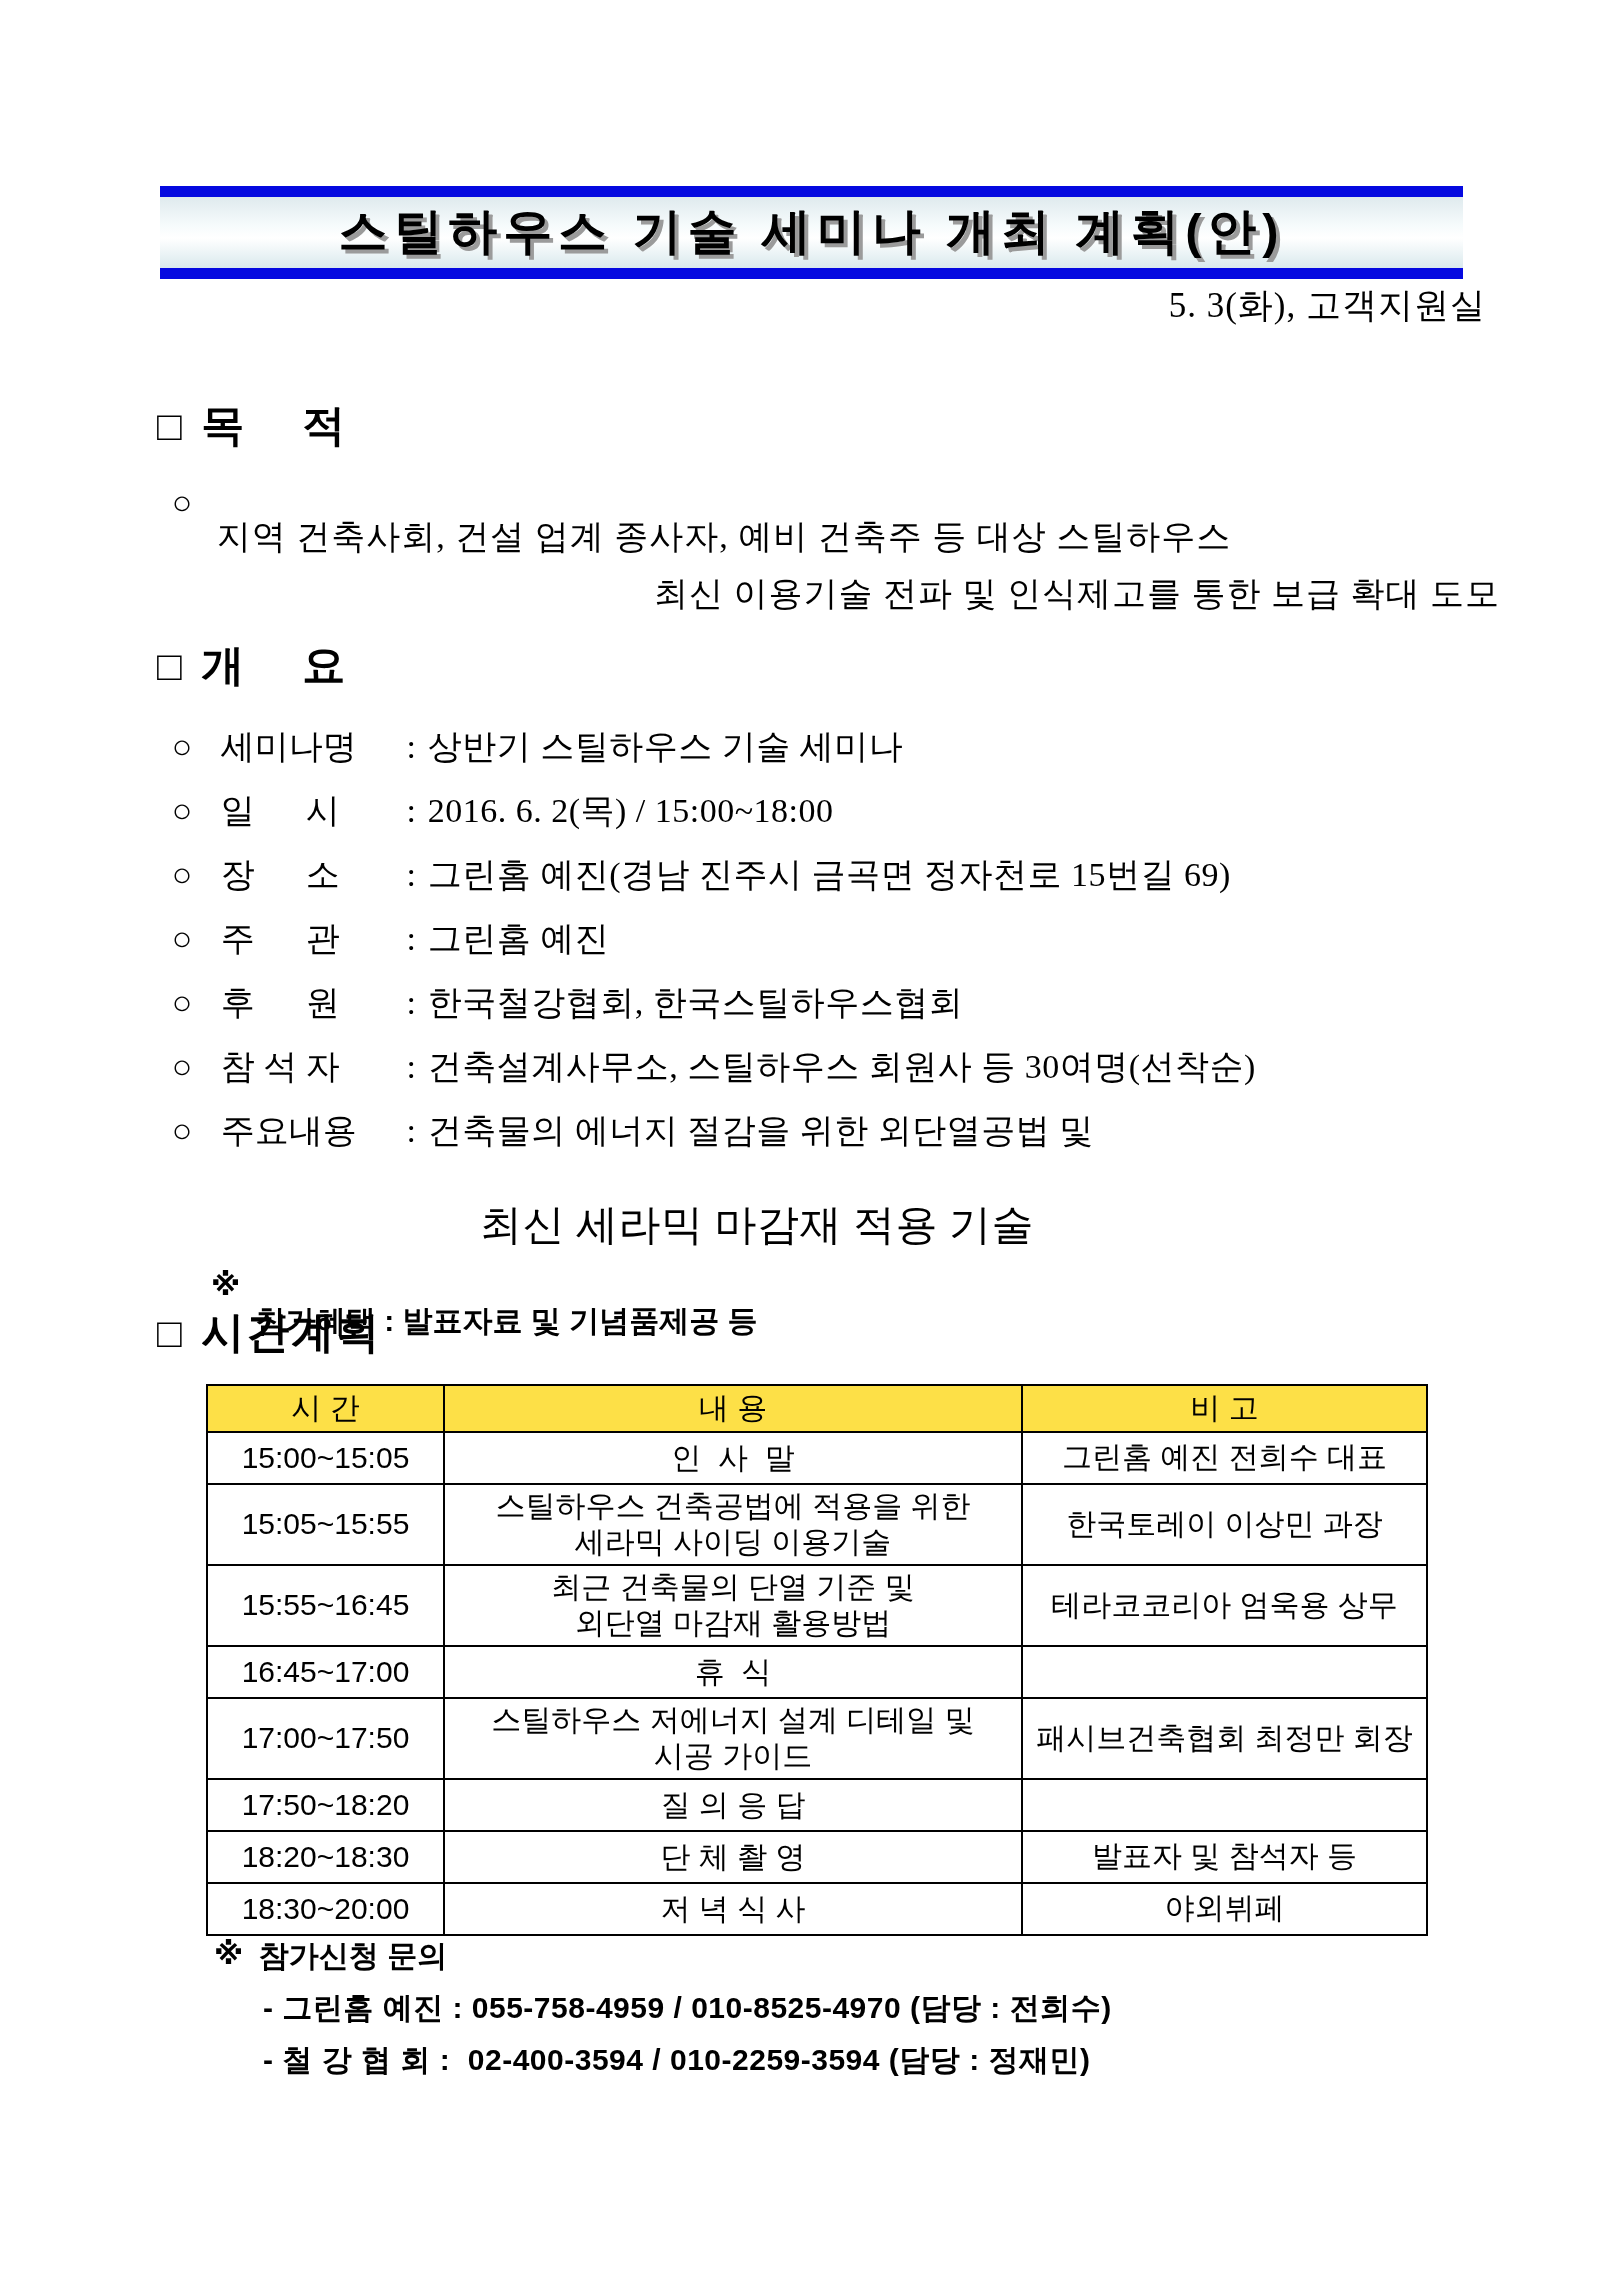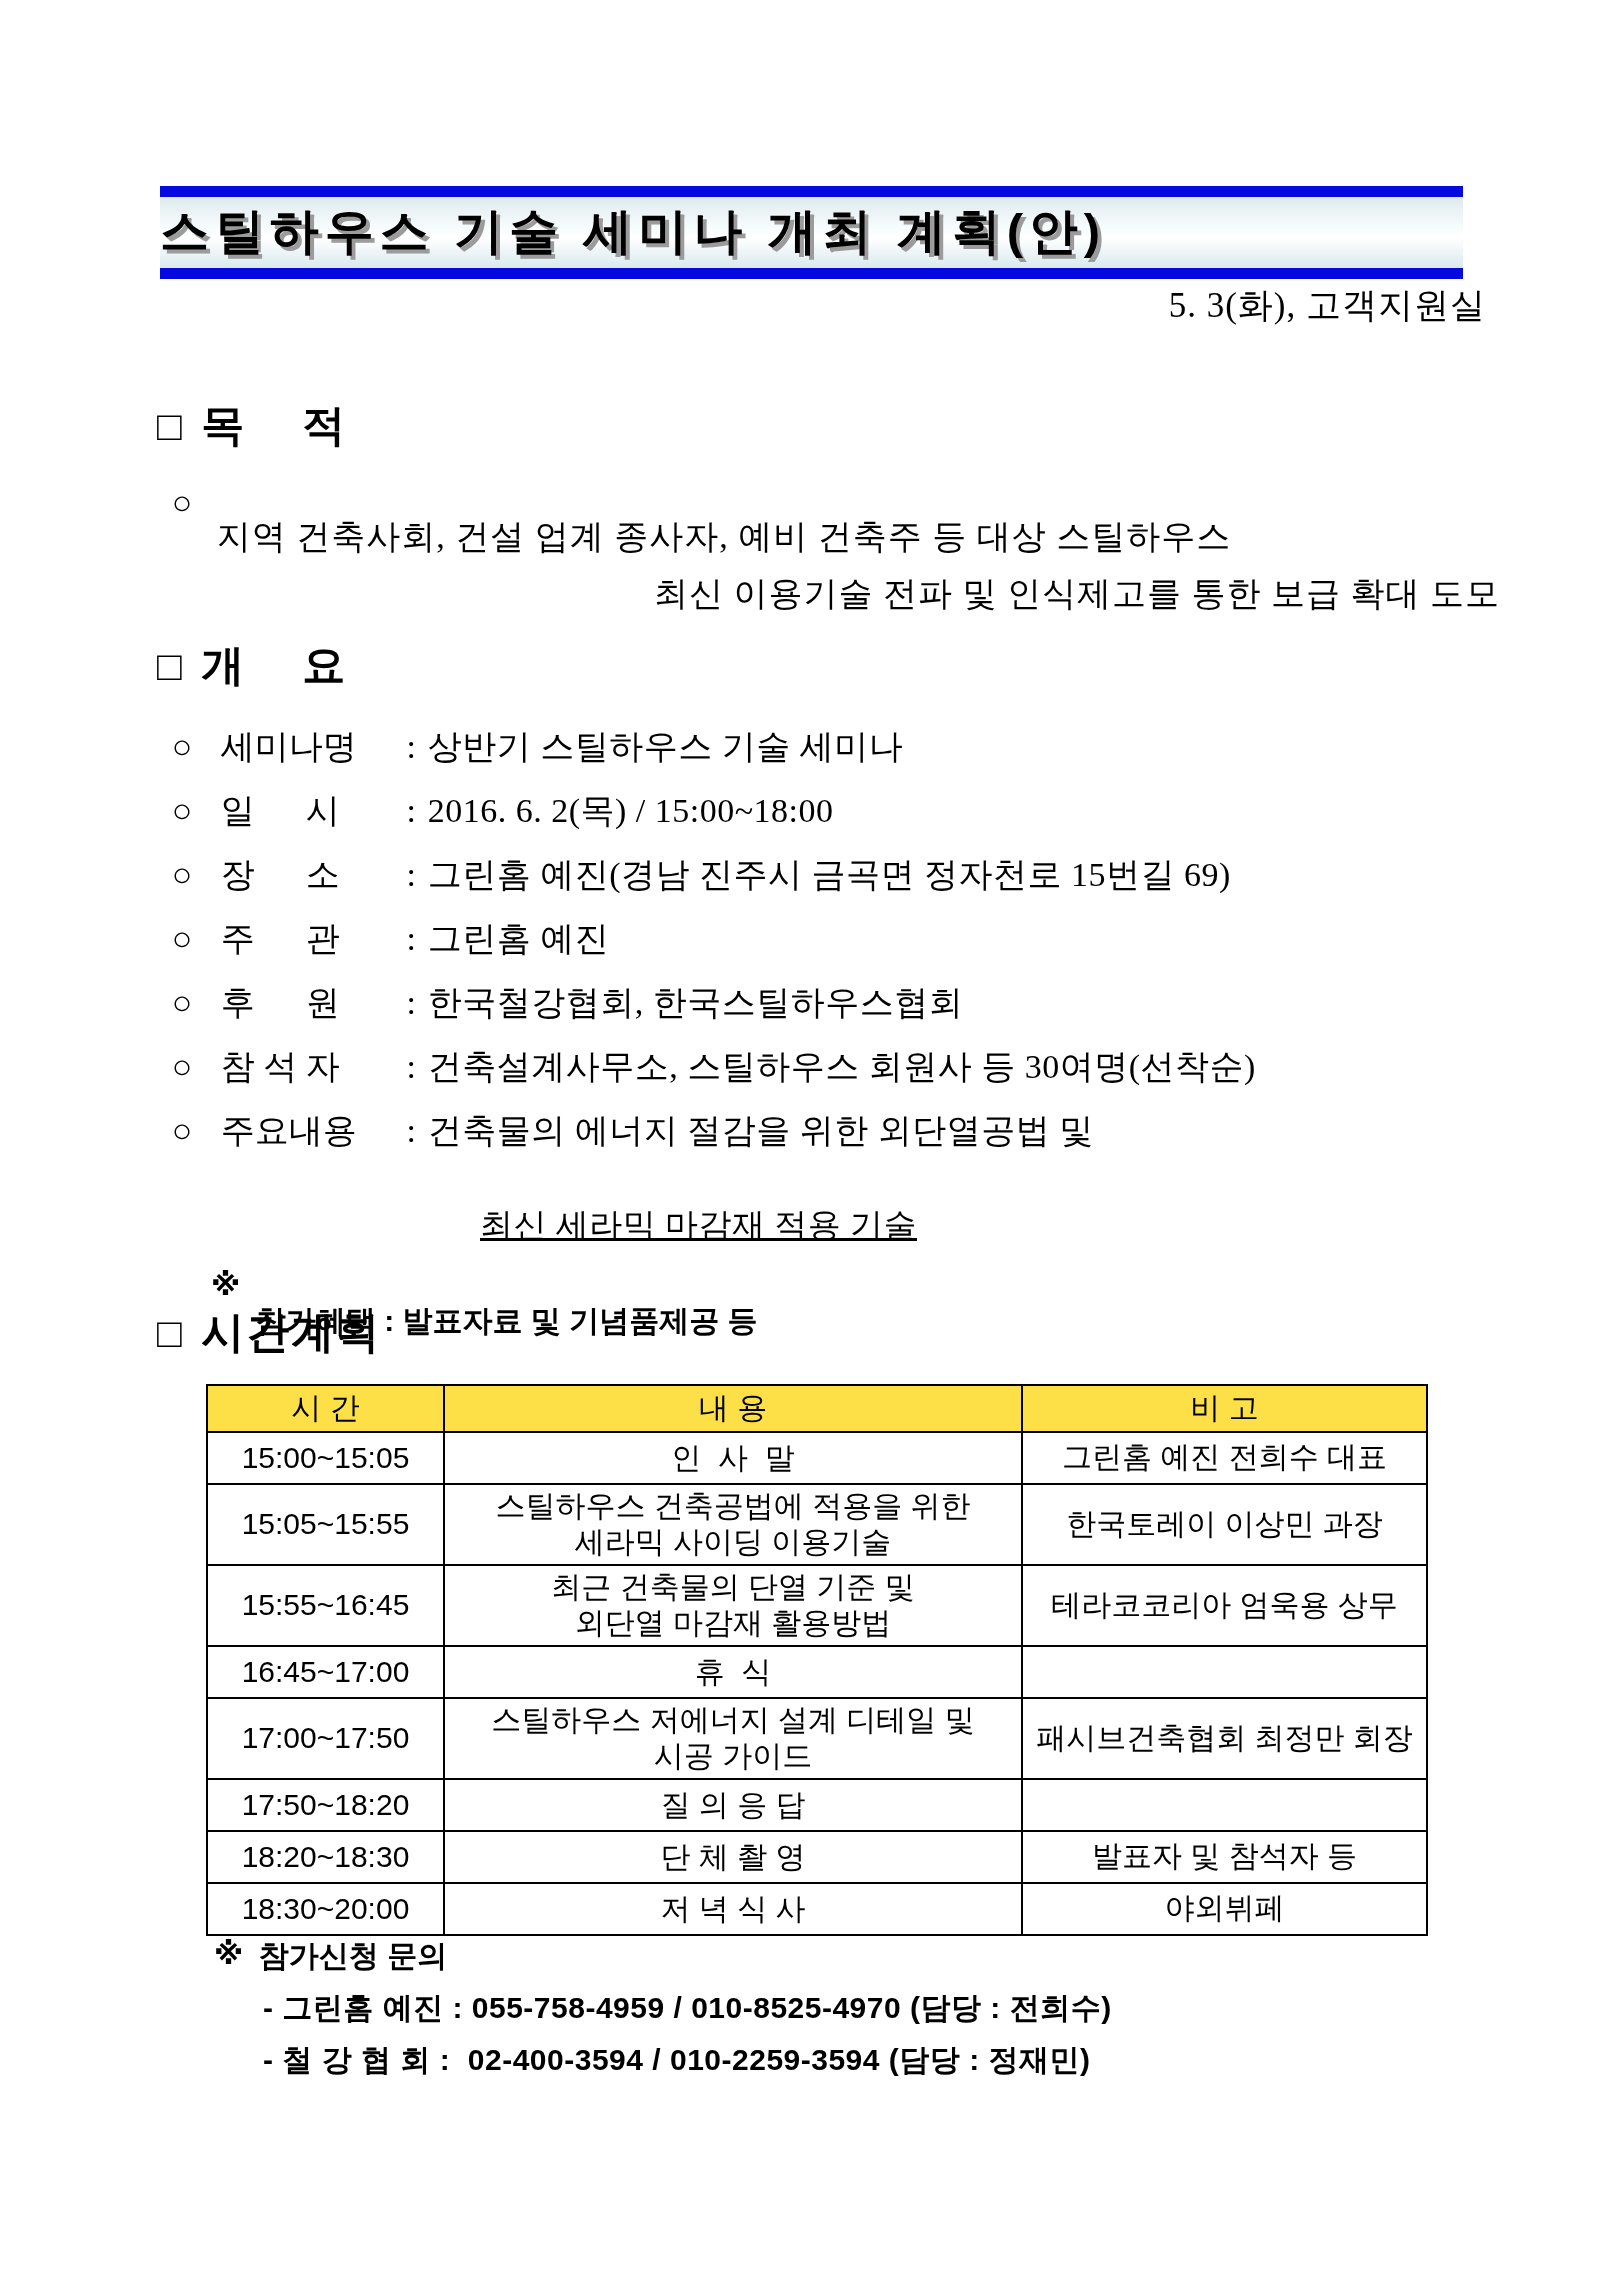--- a/index.html
+++ b/index.html
@@ -8,21 +8,21 @@
     background:#ffffff;color:#000;
     font-family:"Liberation Serif","DejaVu Serif",serif;
     overflow:hidden;
   }
   .pre{white-space:pre;margin-top:34px;}
 
   
   .banner{position:absolute;left:160px;top:186px;width:1303px;}
   .banner .bar{height:10.8px;background:#0509e0;}
   .banner-body{
-    height:71px;display:flex;align-items:center;
+    height:71px;display:flex;align-items:center;justify-content:center;
     background:linear-gradient(180deg,#dfeaee 0%,#f6fbfc 40%,#ffffff 58%,#d9e9ed 100%);
   }
   .banner-title{
     font-family:"Liberation Sans","DejaVu Sans",sans-serif;
     font-weight:bold;font-size:49px;letter-spacing:5.9px;white-space:pre;
     text-shadow:3.9px 3.9px 0 #9b9b9b;
   }
 
   
   .date-line{
@@ -43,21 +43,21 @@
     font-size:34px;letter-spacing:1px;line-height:43px;}
   .p-line2{margin-top:14px;padding-left:108px;font-size:34px;letter-spacing:1px;line-height:43px;text-align:right;}
 
   
   .ov-items{margin-top:19.6px;}
   .ov-item{height:64px;display:flex;align-items:center;padding-left:14.7px;font-size:34px;}
   .ov-marker{width:49px;}
   .ov-label{width:174px;white-space:pre;}
   .ov-colon{width:33px;text-align:center;}
   .ov-value{white-space:pre;letter-spacing:0.5px;}
-  .ov-cont{height:57px;display:flex;align-items:center;padding-left:323px;font-size:33px;letter-spacing:0.5px;text-decoration:underline;}
+  .ov-cont{height:57px;display:flex;align-items:center;padding-left:323px;font-size:42px;letter-spacing:0.5px;}
   .ov-note{margin-top:13.7px;padding-left:54px;display:flex;gap:15.7px;
     font-family:"Liberation Sans","DejaVu Sans",sans-serif;
     font-weight:bold;font-size:30px;}
 
   
   .sched-table{
     margin:21.6px 0 0 49px;border-collapse:collapse;width:1220px;
     font-family:"Liberation Sans","DejaVu Sans",sans-serif;table-layout:fixed;
   }
   .sched-table col.c-time{width:237px;}

